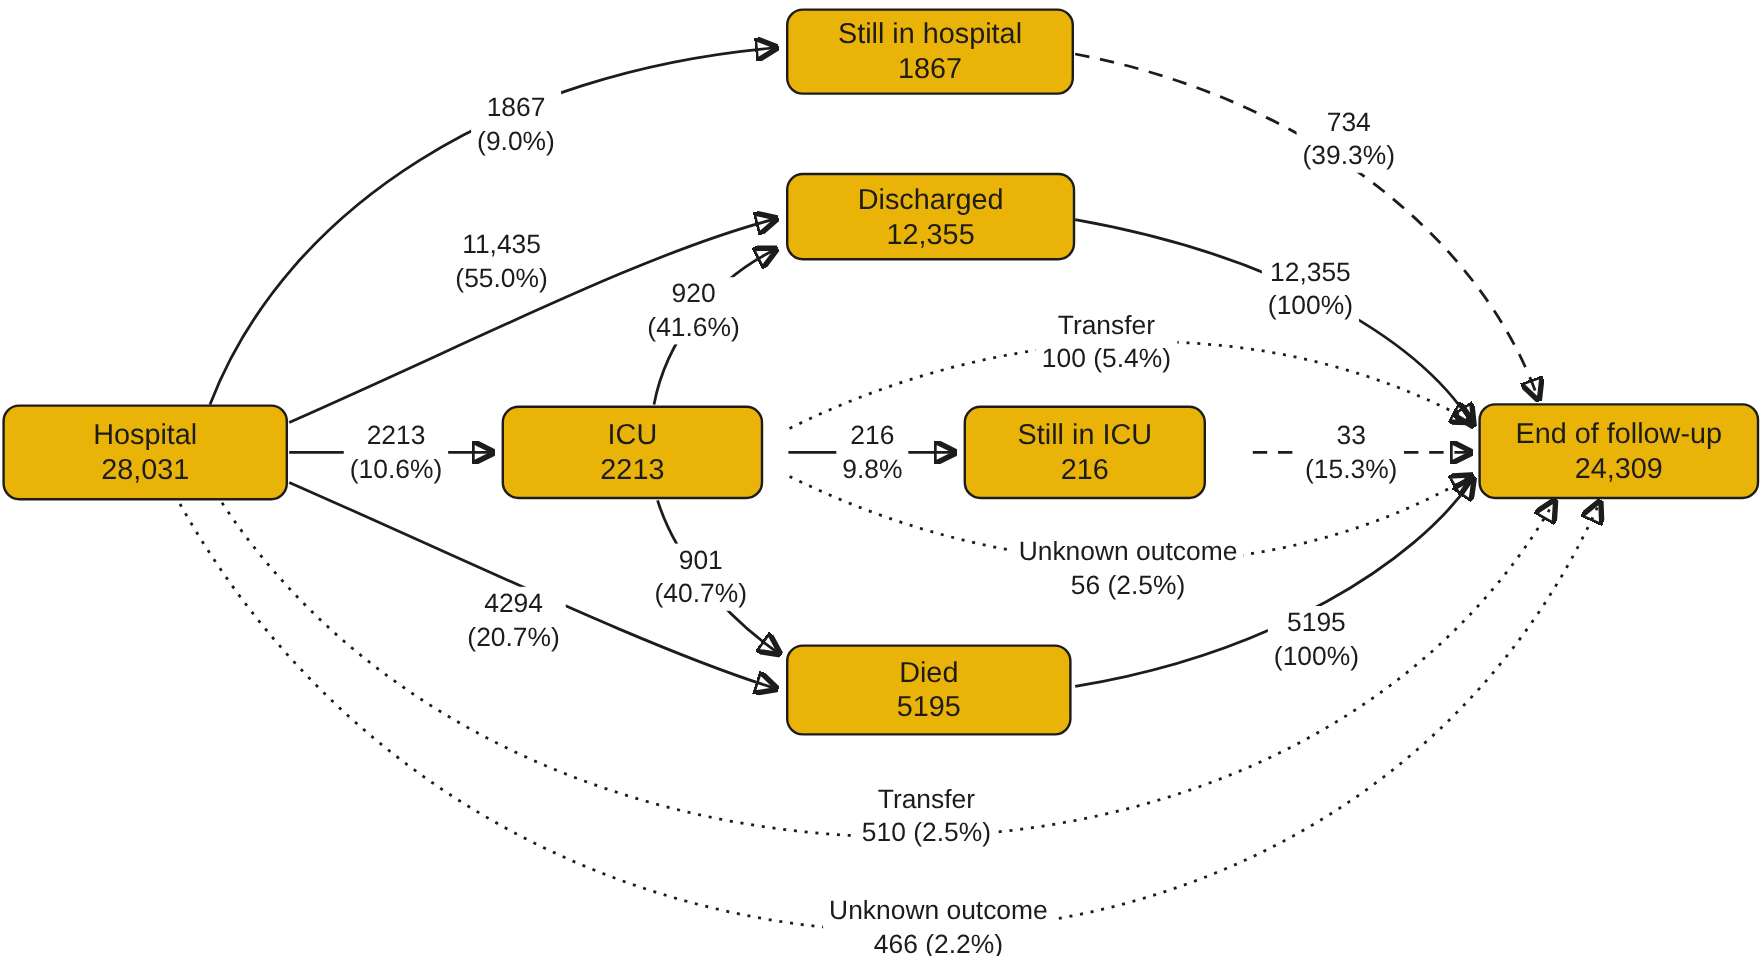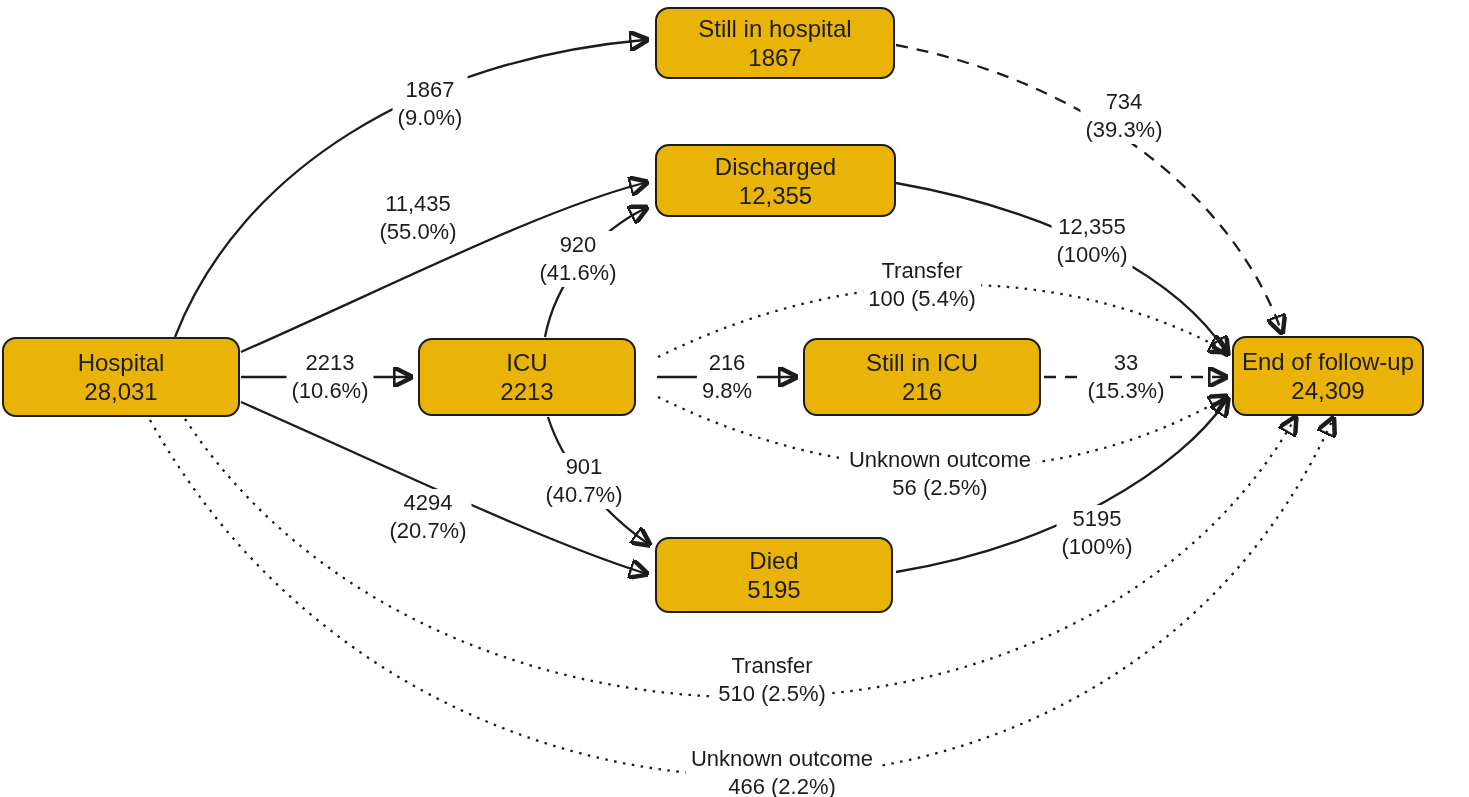--- a/index.html
+++ b/index.html
@@ -93,29 +93,29 @@
     <span>1867</span>
   </div>
   <div class="node" style="left:655px;top:144px;width:241px;height:73px">
     <span>Discharged</span>
     <span>12,355</span>
   </div>
   <div class="node" style="left:418px;top:338px;width:218px;height:78px">
     <span>ICU</span>
     <span>2213</span>
   </div>
-  <div class="node" style="left:803px;top:338px;width:238px;height:78px">
+  <div class="node" style="left:803px;top:338px;width:202px;height:78px">
     <span>Still in ICU</span>
     <span>216</span>
   </div>
   <div class="node" style="left:655px;top:537px;width:238px;height:76px">
     <span>Died</span>
     <span>5195</span>
   </div>
-  <div class="node" style="left:1232px;top:336px;width:192px;height:80px">
+  <div class="node" style="left:1232px;top:336px;width:234px;height:80px">
     <span>End of follow-up</span>
     <span>24,309</span>
   </div>
 
   <div class="elabel" style="left:430px;top:76px">
     <span>1867</span>
     <span>(9.0%)</span>
   </div>
   <div class="elabel" style="left:418px;top:190px">
     <span>11,435</span>

